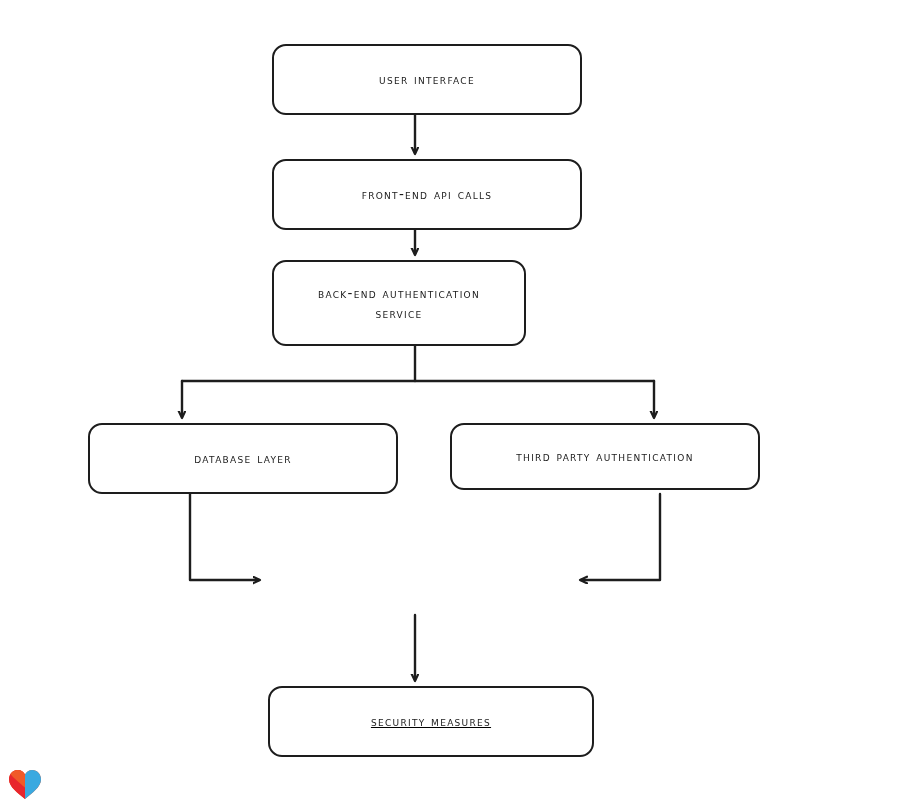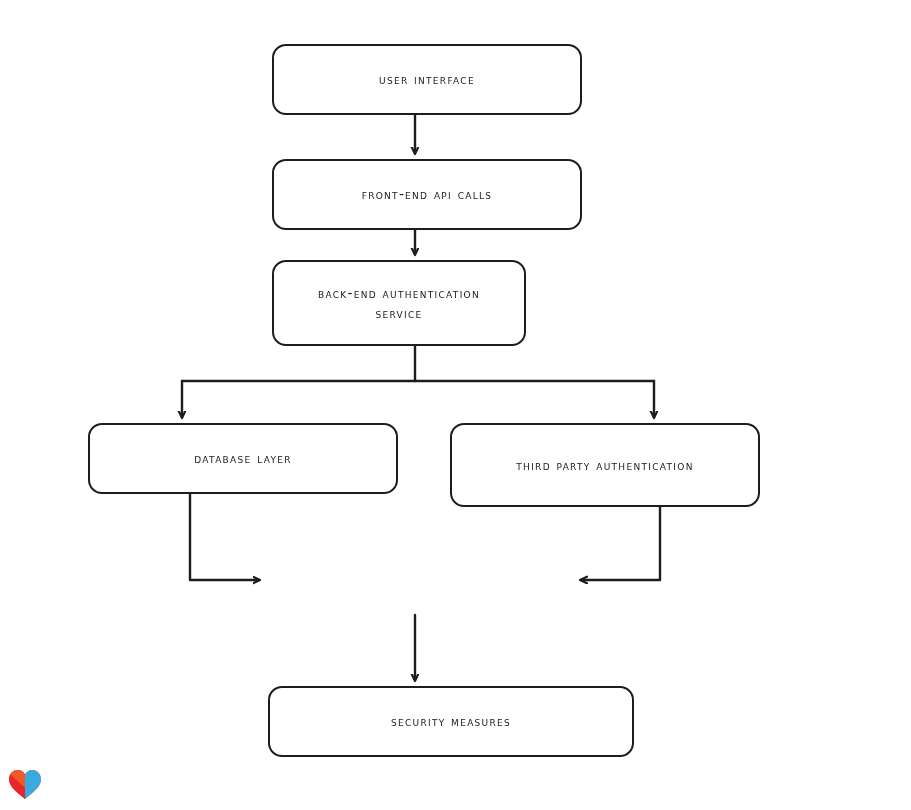--- a/index.html
+++ b/index.html
@@ -99,26 +99,26 @@
 
   <div class="node-box" style="left:272px; top:257px; width:254px; height:86px;">
     <span class="node-label">Back-End Authentication
 Service</span>
   </div>
 
   <div class="node-box" style="left:65px; top:420px; width:310px; height:71px;margin-left:23px;">
     <span class="node-label">Database Layer</span>
   </div>
 
-  <div class="node-box" style="left:450px; top:420px; width:310px; height:84px;">
+  <div class="node-box" style="left:450px; top:420px; width:310px; height:67px;">
     <span class="node-label">Third Party Authentication</span>
   </div>
 
 
-  <div class="node-box" style="left:268px; top:683px; width:366px; height:71px;">
+  <div class="node-box" style="left:268px; top:683px; width:326px; height:71px;text-decoration:underline;">
     <span class="node-label">Security Measures</span>
   </div>
 
   <svg class="heart-logo" viewBox="0 0 34 32">
     <path d="M17,31 C10,25 1,19 1,11.5 C1,6 5,2 9.6,2 C13,2 15.6,4 17,6.4 C18.4,4 21,2 24.4,2 C29,2 33,6 33,11.5 C33,19 24,25 17,31 Z" fill="#f05a28"></path>
     <path d="M17,31 C12,26.6 5.5,22 2.4,16.6 C5,14 9,13.4 12,15.4 C15,17.4 16.4,21 17,24 Z" fill="#e8262d" opacity="0.0"></path>
     <path d="M17,6.4 C18.4,4 21,2 24.4,2 C29,2 33,6 33,11.5 C33,19 24,25 17,31 Z" fill="#3aa9e0"></path>
     <path d="M9.6,2 C13,2 15.6,4 17,6.4 L17,31 C10,25 1,19 1,11.5 C1,6 5,2 9.6,2 Z" fill="#e8262d"></path>
     <path d="M17,6.4 C15.6,4 13,2 9.6,2 C6.6,2 4,3.7 2.4,6.2 C5.4,9.6 11.6,15 17,19.6 Z" fill="#f05a28"></path>
   </svg>

